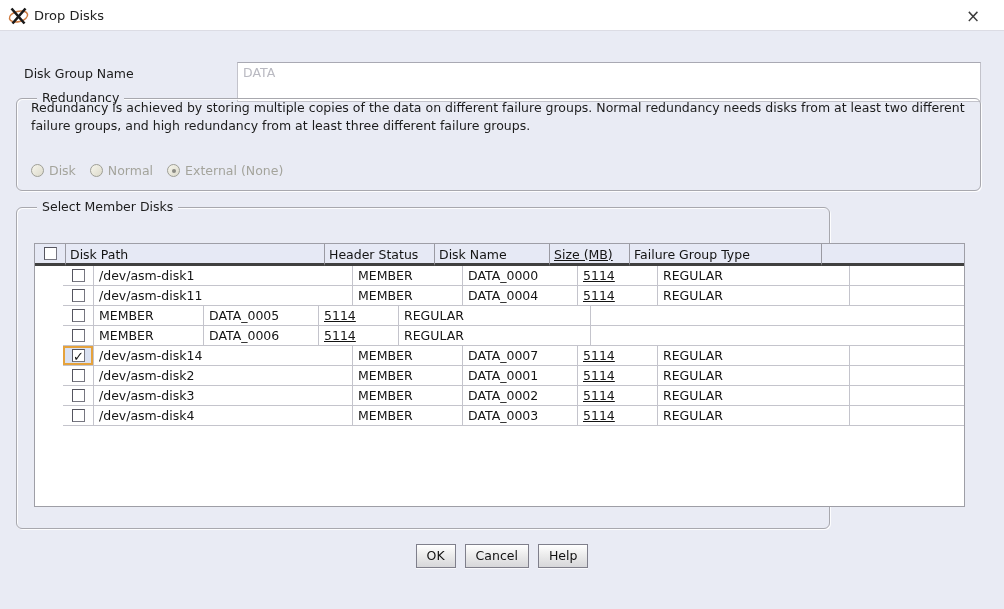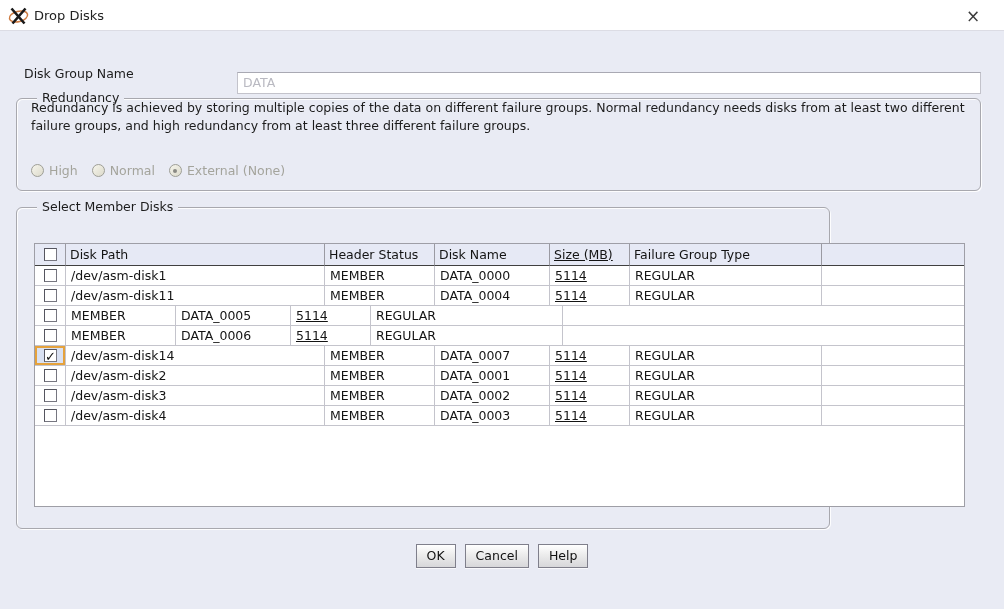--- a/index.html
+++ b/index.html
@@ -15,21 +15,21 @@
   .titlebar { position:absolute; left:0; top:0; width:1004px; height:31px;
     background:#ffffff; border-bottom:1px solid #dcdce4; }
   .app-icon { position:absolute; left:8px; top:5px; width:21px; height:21px; }
   .title-text { position:absolute; left:34px; top:8px; font-size:13px; color:#222; }
   .close-btn { position:absolute; right:18px; top:3px; width:26px; height:26px;
     font-size:17px; color:#3c3c3c; text-align:center; line-height:26px; cursor:default;
     font-family:"DejaVu Sans", sans-serif; }
 
   
   .dgn-label { position:absolute; left:24px; top:66px; font-size:12.5px; color:#1c1c1c; }
-  .dgn-field { position:absolute; left:237px; top:72px; width:744px; height:22px;
+  .dgn-field { position:absolute; left:237px; top:62px; width:744px; height:40px;
     background:#ffffff; border:1px solid #c3c3cb; border-top-color:#a9a9b3;
     color:#b9b9c1; font-size:12.5px; line-height:20px; padding:0 5px;
     font-family:"DejaVu Sans", sans-serif; }
 
   
   .groupbox { position:absolute; border:1px solid #a8a8ae; border-radius:6px;
     box-shadow: inset 1px 1px 0 rgba(255,255,255,.9), 1px 1px 0 rgba(255,255,255,.9); }
   .groupbox .legend { position:absolute; top:-9px; left:20px; background:#e9ebf4;
     padding:0 5px; font-size:12.5px; color:#1c1c1c; }
   .gb-redundancy { left:16px; top:98px; width:965px; height:93px; }
@@ -44,23 +44,23 @@
     position:relative; }
   .radio-opt.selected .radio-circle::after { content:""; position:absolute;
     left:3.5px; top:3.5px; width:4px; height:4px; border-radius:50%; background:#8a8a84; }
 
   
   .table-viewport { position:absolute; left:17px; top:35px; width:931px; height:264px;
     background:#ffffff; border:1px solid #9e9ea6; overflow:hidden; }
   .tr { display:flex; width:100%; }
   .thead { height:22px; }
   .thead .th { background:#e6e9f5; border-right:1px solid #9a9aa2;
-    border-bottom:1px solid #404040; font-size:12.5px; color:#141414;
+    border-bottom:3px solid #404040; font-size:12.5px; color:#141414;
     line-height:21px; padding:0 4px; overflow:hidden; white-space:nowrap; }
-  .tbody-row { height:20px; }
+  .tbody-row { height:20px;padding-left:28px; }
   .tbody-row .td { border-right:1px solid #c4c4cc; border-bottom:1px solid #c4c4cc;
     font-size:12.5px; color:#141414; line-height:19px; padding:0 5px;
     overflow:hidden; white-space:nowrap; background:#fff; }
   .c-check { width:31px; flex:0 0 31px; display:flex; align-items:center; justify-content:center; padding:0 !important; }
   .c-path  { width:259px; flex:0 0 259px; }
   .c-status{ width:110px; flex:0 0 110px; }
   .c-name  { width:115px; flex:0 0 115px; }
   .c-size  { width:80px;  flex:0 0 80px;text-decoration:underline; }
   .c-fgt   { width:192px; flex:0 0 192px; }
   .c-fill  { flex:1 1 auto; border-right:none !important; }
@@ -96,21 +96,21 @@
 
   <span class="dgn-label">Disk Group Name</span>
   <div class="dgn-field">DATA</div>
 
   <div class="groupbox gb-redundancy">
     <span class="legend">Redundancy</span>
     <div class="red-desc">Redundancy is achieved by storing multiple copies of the data on different failure groups. Normal redundancy needs disks from at least two different failure groups, and high redundancy from at least three different failure groups.</div>
     <div class="radio-row">
       <span class="radio-opt">
         <span class="radio-circle"></span>
-        <span>High</span>
+        <span>Disk</span>
       </span>
       <span class="radio-opt">
         <span class="radio-circle"></span>
         <span>Normal</span>
       </span>
       <span class="radio-opt selected">
         <span class="radio-circle"></span>
         <span>External (None)</span>
       </span>
     </div>

